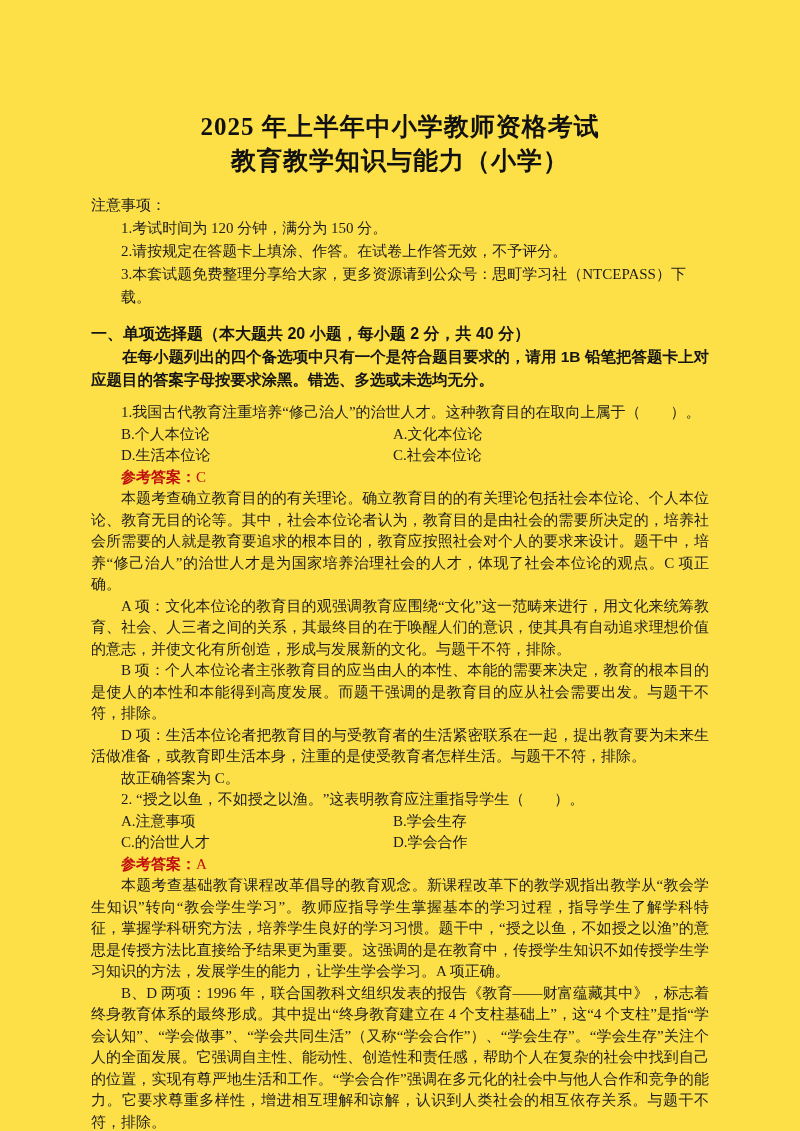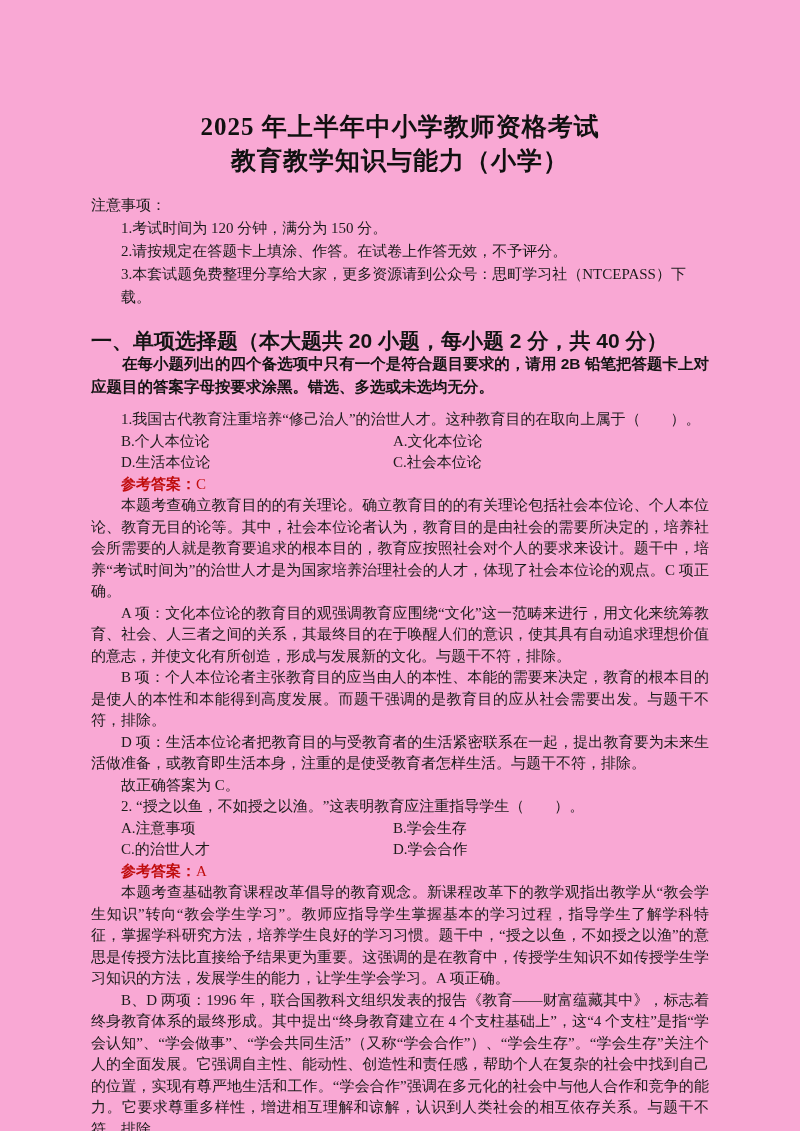--- a/index.html
+++ b/index.html
@@ -7,37 +7,37 @@
   body {
     width: 800px; height: 1131px;
     overflow: hidden;
     font-family: "Liberation Serif", serif;
     color: #1c1c1c;
   }
   .page {
     width: 800px; height: 1131px;
     padding: 110px 91px 26px 91px;
     display: flex; flex-direction: column;
-    background: #f9a8d4;
+    background: #fde047;
   }
   .title {
     text-align: center;
     font-size: 25px;
     font-weight: bold;
     line-height: 34px;
     letter-spacing: 1px;
     color: #111111;
     font-family: "Liberation Serif", serif;
   }
   .notice { margin-top: 16px; font-size: 15px; line-height: 23px; }
   .notice-head { text-indent: 0; }
   .notice-item { margin-left: 2em; }
   .section-head {
-    margin-top: 20px;
-    font-size: 21px;
+    margin-top: 13px;
+    font-size: 16px;
     font-weight: bold;
     line-height: 23px;
     font-family: "Liberation Sans", sans-serif;
     color: #141414;
   }
   .section-intro {
     font-size: 15.5px;
     font-weight: bold;
     line-height: 23px;
     text-indent: 2em;
@@ -69,33 +69,33 @@
 
   <div class="notice">
     <p class="notice-head">注意事项：</p>
     <p class="notice-item">1.考试时间为 120 分钟，满分为 150 分。</p>
     <p class="notice-item">2.请按规定在答题卡上填涂、作答。在试卷上作答无效，不予评分。</p>
     <p class="notice-item">3.本套试题免费整理分享给大家，更多资源请到公众号：思町学习社（NTCEPASS）下载。</p>
   </div>
 
   <div>
     <p class="section-head">一、单项选择题（本大题共 20 小题，每小题 2 分，共 40 分）</p>
-    <p class="section-intro">在每小题列出的四个备选项中只有一个是符合题目要求的，请用 2B 铅笔把答题卡上对应题目的答案字母按要求涂黑。错选、多选或未选均无分。</p>
+    <p class="section-intro">在每小题列出的四个备选项中只有一个是符合题目要求的，请用 1B 铅笔把答题卡上对应题目的答案字母按要求涂黑。错选、多选或未选均无分。</p>
   </div>
 
   <div class="question body-block" id="q1">
     <p class="stem">1.我国古代教育注重培养“修己治人”的治世人才。这种教育目的在取向上属于（　　）。</p>
     <div class="options">
       <span class="opt">B.个人本位论</span>
       <span class="opt">A.文化本位论</span>
       <span class="opt">D.生活本位论</span>
       <span class="opt">C.社会本位论</span>
     </div>
     <p class="answer-line"><span class="answer-label">参考答案：</span><span class="answer-value">C</span></p>
-    <p class="para">本题考查确立教育目的的有关理论。确立教育目的的有关理论包括社会本位论、个人本位论、教育无目的论等。其中，社会本位论者认为，教育目的是由社会的需要所决定的，培养社会所需要的人就是教育要追求的根本目的，教育应按照社会对个人的要求来设计。题干中，培养“考试时间为”的治世人才是为国家培养治理社会的人才，体现了社会本位论的观点。C 项正确。</p>
+    <p class="para">本题考查确立教育目的的有关理论。确立教育目的的有关理论包括社会本位论、个人本位论、教育无目的论等。其中，社会本位论者认为，教育目的是由社会的需要所决定的，培养社会所需要的人就是教育要追求的根本目的，教育应按照社会对个人的要求来设计。题干中，培养“修己治人”的治世人才是为国家培养治理社会的人才，体现了社会本位论的观点。C 项正确。</p>
     <p class="para">A 项：文化本位论的教育目的观强调教育应围绕“文化”这一范畴来进行，用文化来统筹教育、社会、人三者之间的关系，其最终目的在于唤醒人们的意识，使其具有自动追求理想价值的意志，并使文化有所创造，形成与发展新的文化。与题干不符，排除。</p>
     <p class="para">B 项：个人本位论者主张教育目的应当由人的本性、本能的需要来决定，教育的根本目的是使人的本性和本能得到高度发展。而题干强调的是教育目的应从社会需要出发。与题干不符，排除。</p>
     <p class="para">D 项：生活本位论者把教育目的与受教育者的生活紧密联系在一起，提出教育要为未来生活做准备，或教育即生活本身，注重的是使受教育者怎样生活。与题干不符，排除。</p>
     <p class="para">故正确答案为 C。</p>
   </div>
 
   <div class="question body-block" id="q2">
     <p class="stem">2. “授之以鱼，不如授之以渔。”这表明教育应注重指导学生（　　）。</p>
     <div class="options">
       <span class="opt">A.注意事项</span>

